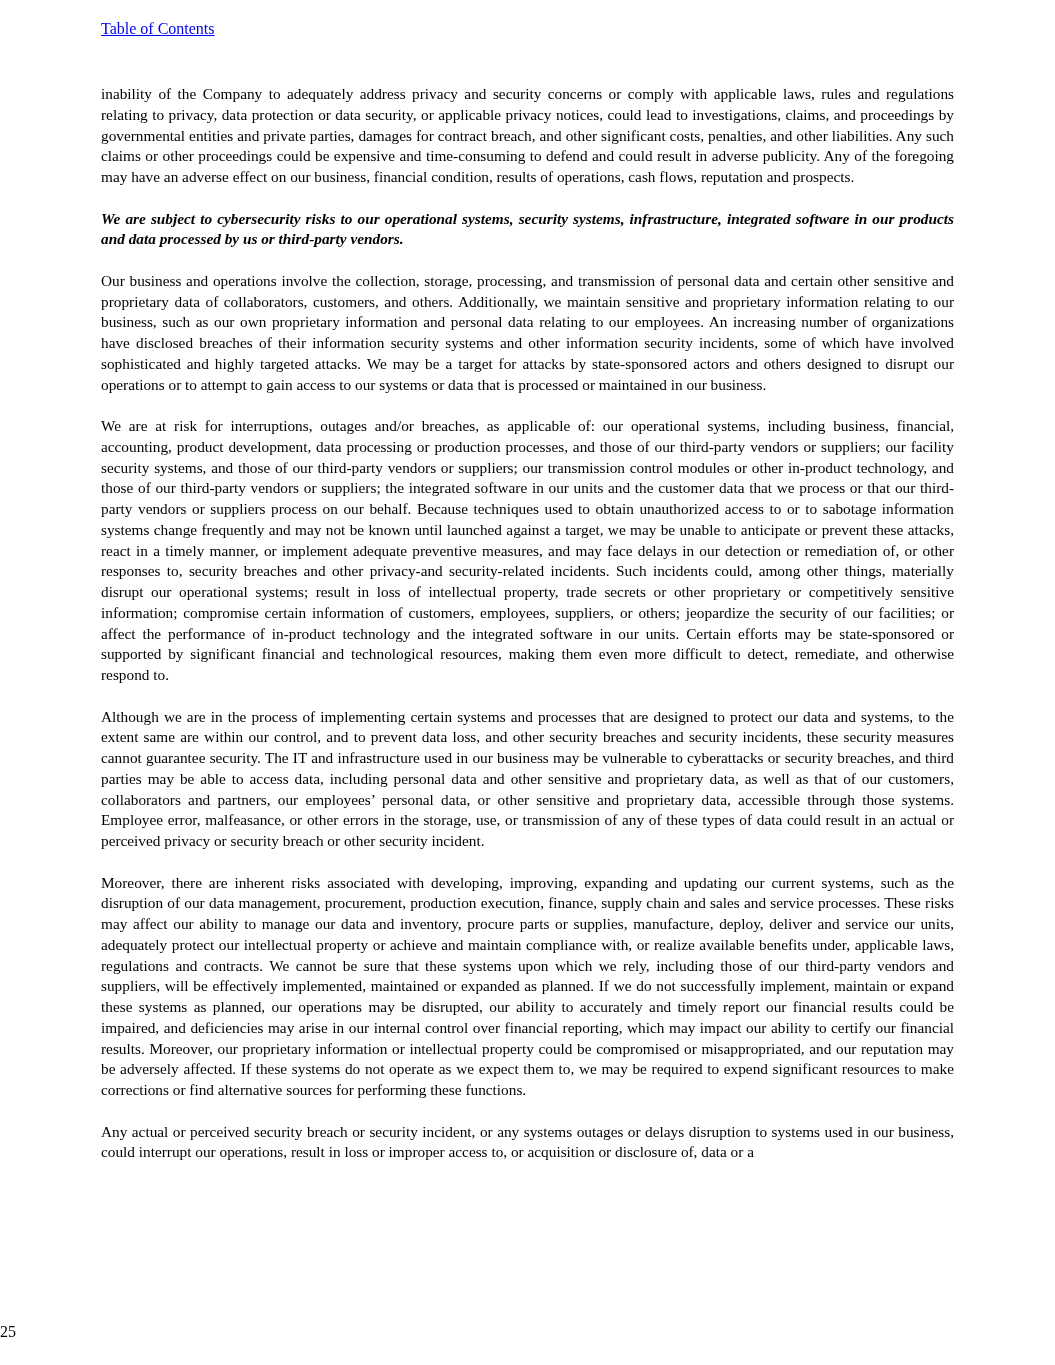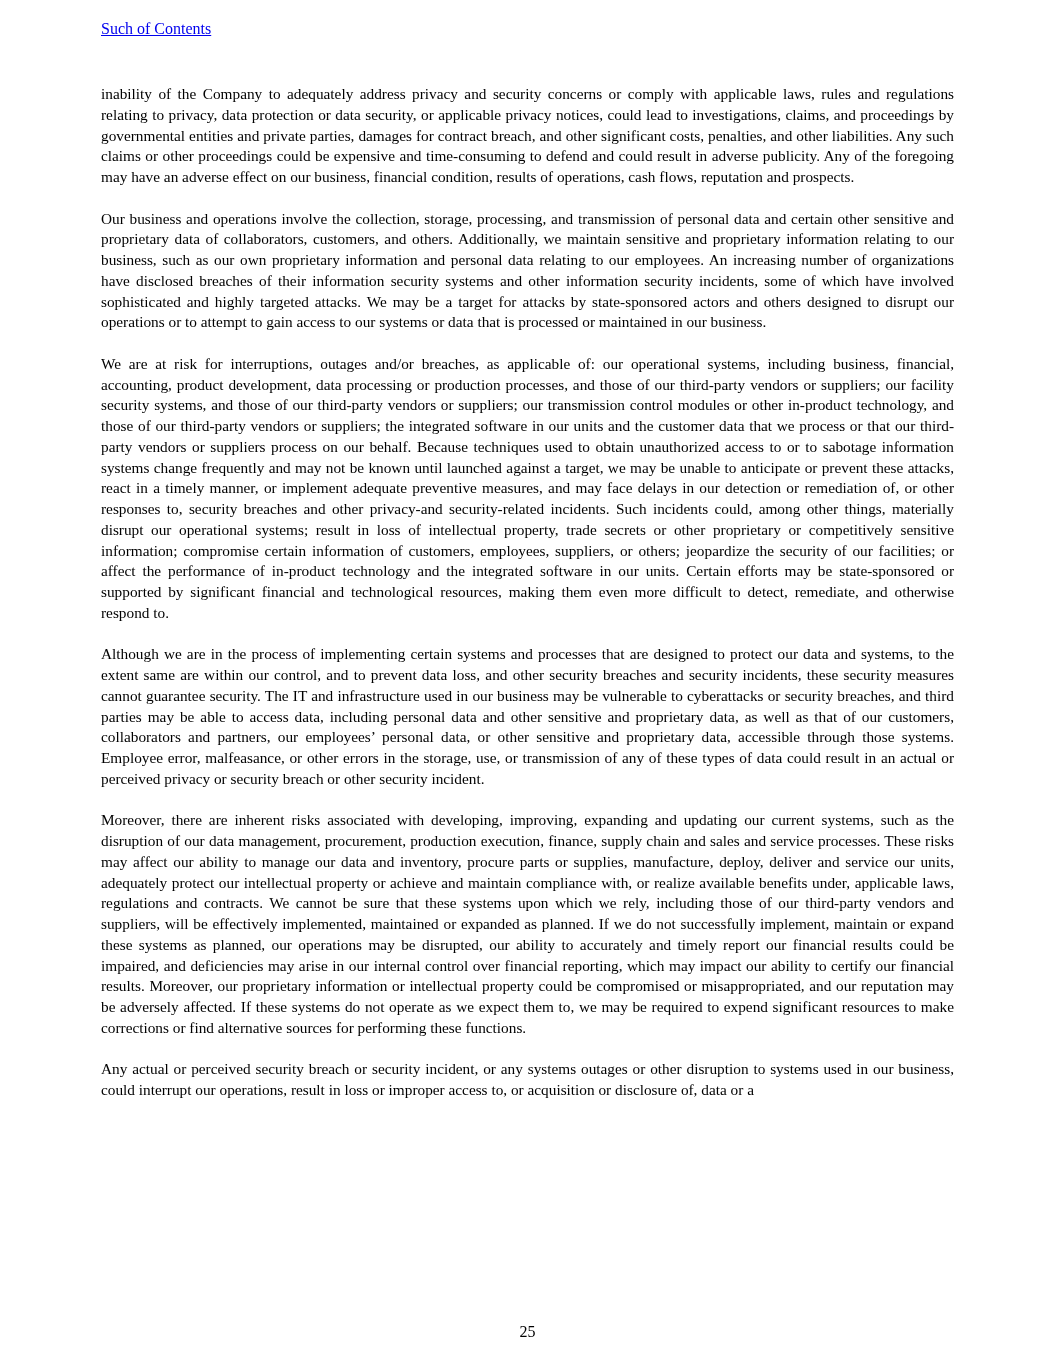--- a/index.html
+++ b/index.html
@@ -39,32 +39,32 @@
   }
   .content p.heading {
     font-weight: bold;
     font-style: italic;
   }
   .page-number {
     position: absolute;
     left: 0;
     width: 1055px;
     top: 1322px;
-    text-align: center;
     font-size: 16px;
     line-height: 20px;
   }
 </style>
 </head>
 <body>
 
-<a class="toc-link">Such of Contents</a>
+<a class="toc-link">Table of Contents</a>
 
 <div class="content">
   <p>inability of the Company to adequately address privacy and security concerns or comply with applicable laws, rules and regulations relating to privacy, data protection or data security, or applicable privacy notices, could lead to investigations, claims, and proceedings by governmental entities and private parties, damages for contract breach, and other significant costs, penalties, and other liabilities. Any such claims or other proceedings could be expensive and time-consuming to defend and could result in adverse publicity. Any of the foregoing may have an adverse effect on our business, financial condition, results of operations, cash flows, reputation and prospects.</p>
+  <p class="heading">We are subject to cybersecurity risks to our operational systems, security systems, infrastructure, integrated software in our products and data processed by us or third-party vendors.</p>
   <p>Our business and operations involve the collection, storage, processing, and transmission of personal data and certain other sensitive and proprietary data of collaborators, customers, and others. Additionally, we maintain sensitive and proprietary information relating to our business, such as our own proprietary information and personal data relating to our employees. An increasing number of organizations have disclosed breaches of their information security systems and other information security incidents, some of which have involved sophisticated and highly targeted attacks. We may be a target for attacks by state-sponsored actors and others designed to disrupt our operations or to attempt to gain access to our systems or data that is processed or maintained in our business.</p>
   <p>We are at risk for interruptions, outages and/or breaches, as applicable of: our operational systems, including business, financial, accounting, product development, data processing or production processes, and those of our third-party vendors or suppliers; our facility security systems, and those of our third-party vendors or suppliers; our transmission control modules or other in-product technology, and those of our third-party vendors or suppliers; the integrated software in our units and the customer data that we process or that our third-party vendors or suppliers process on our behalf. Because techniques used to obtain unauthorized access to or to sabotage information systems change frequently and may not be known until launched against a target, we may be unable to anticipate or prevent these attacks, react in a timely manner, or implement adequate preventive measures, and may face delays in our detection or remediation of, or other responses to, security breaches and other privacy-and security-related incidents. Such incidents could, among other things, materially disrupt our operational systems; result in loss of intellectual property, trade secrets or other proprietary or competitively sensitive information; compromise certain information of customers, employees, suppliers, or others; jeopardize the security of our facilities; or affect the performance of in-product technology and the integrated software in our units. Certain efforts may be state-sponsored or supported by significant financial and technological resources, making them even more difficult to detect, remediate, and otherwise respond to.</p>
   <p>Although we are in the process of implementing certain systems and processes that are designed to protect our data and systems, to the extent same are within our control, and to prevent data loss, and other security breaches and security incidents, these security measures cannot guarantee security. The IT and infrastructure used in our business may be vulnerable to cyberattacks or security breaches, and third parties may be able to access data, including personal data and other sensitive and proprietary data, as well as that of our customers, collaborators and partners, our employees’ personal data, or other sensitive and proprietary data, accessible through those systems. Employee error, malfeasance, or other errors in the storage, use, or transmission of any of these types of data could result in an actual or perceived privacy or security breach or other security incident.</p>
   <p>Moreover, there are inherent risks associated with developing, improving, expanding and updating our current systems, such as the disruption of our data management, procurement, production execution, finance, supply chain and sales and service processes. These risks may affect our ability to manage our data and inventory, procure parts or supplies, manufacture, deploy, deliver and service our units, adequately protect our intellectual property or achieve and maintain compliance with, or realize available benefits under, applicable laws, regulations and contracts. We cannot be sure that these systems upon which we rely, including those of our third-party vendors and suppliers, will be effectively implemented, maintained or expanded as planned. If we do not successfully implement, maintain or expand these systems as planned, our operations may be disrupted, our ability to accurately and timely report our financial results could be impaired, and deficiencies may arise in our internal control over financial reporting, which may impact our ability to certify our financial results. Moreover, our proprietary information or intellectual property could be compromised or misappropriated, and our reputation may be adversely affected. If these systems do not operate as we expect them to, we may be required to expend significant resources to make corrections or find alternative sources for performing these functions.</p>
-  <p>Any actual or perceived security breach or security incident, or any systems outages or other disruption to systems used in our business, could interrupt our operations, result in loss or improper access to, or acquisition or disclosure of, data or a</p>
+  <p>Any actual or perceived security breach or security incident, or any systems outages or delays disruption to systems used in our business, could interrupt our operations, result in loss or improper access to, or acquisition or disclosure of, data or a</p>
 </div>
 
 <div class="page-number">25</div>
 
 </body></html>

